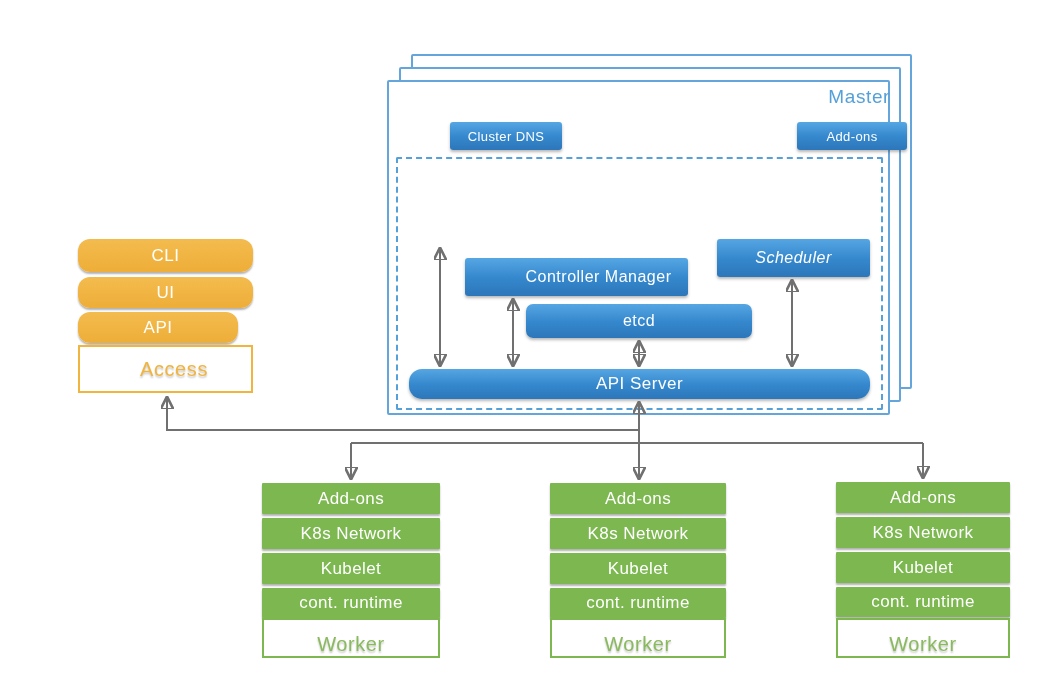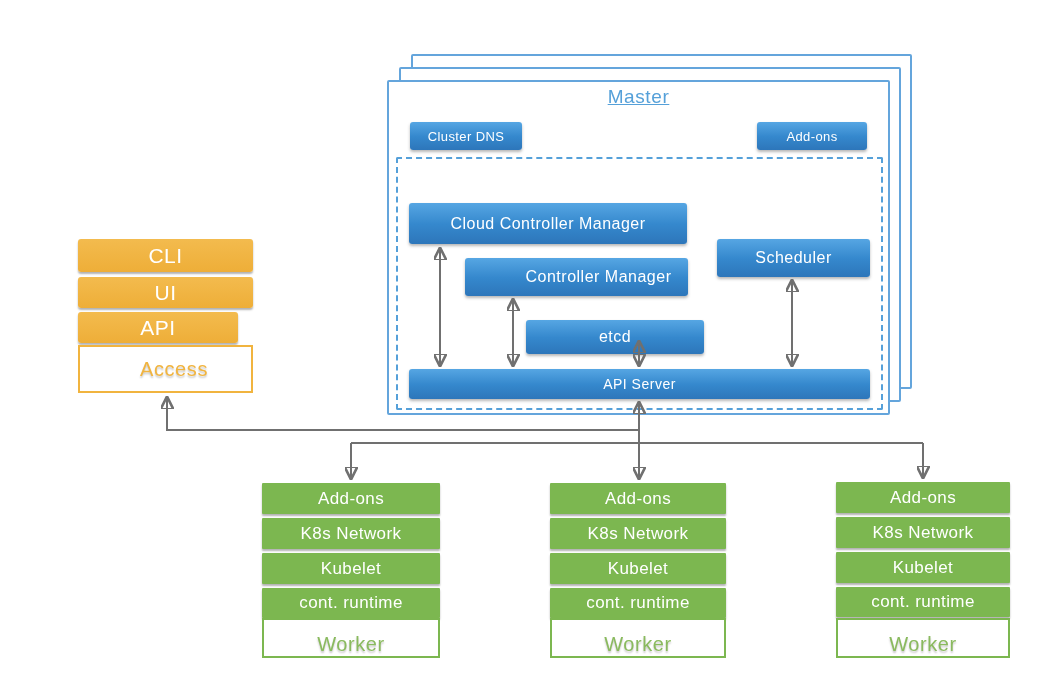--- a/index.html
+++ b/index.html
@@ -15,38 +15,38 @@
   
   .stack-layer{
     position:absolute;background:#fff;border:2px solid var(--border-blue);
     border-radius:2px;box-sizing:border-box;
   }
   .dashed-box{
     position:absolute;border:2px dashed var(--light-blue);
     border-radius:2px;box-sizing:border-box;background:transparent;
   }
   .diagram-title{
-    position:absolute;text-align:center;color:var(--light-blue);
-    font-size:19px;letter-spacing:.6px;text-decoration:underline;
+    position:absolute;text-align:right;color:var(--light-blue);
+    font-size:19px;letter-spacing:.6px;
   }
   
   .blue-box{
     position:absolute;display:flex;align-items:center;justify-content:center;
     background:linear-gradient(180deg,var(--blue-top) 0%,var(--blue) 52%,var(--blue-bot) 100%);
     color:#fff;border-radius:3px;box-sizing:border-box;
     box-shadow:0 2px 3px rgba(50,50,50,.35);
     font-size:16px;letter-spacing:.5px;white-space:nowrap;
   }
-  .blue-box.small{font-size:13px;letter-spacing:.4px;}
-  .blue-box.wide{font-size:14px;}
+  .blue-box.small{font-size:13px;letter-spacing:.4px;margin-left:40px;}
+  .blue-box.wide{font-size:17px;border-radius:13px;}
   
   .orange-row{
     position:absolute;display:flex;align-items:center;justify-content:center;
     background:linear-gradient(180deg,#f3bb4e,#eeae38);color:#fff;
-    font-size:21px;letter-spacing:.5px;border-radius:3px;
+    font-size:17px;letter-spacing:.5px;border-radius:12px;
     box-shadow:0 2px 2px rgba(0,0,0,.3);
   }
   .access-box{
     position:absolute;display:flex;align-items:center;justify-content:center;
     background:#fff;border:2px solid var(--orange);box-sizing:border-box;
     color:var(--orange);font-size:20px;letter-spacing:.6px;
     text-shadow:0 2px 2px rgba(0,0,0,.22);
     padding-left:17px;
   }
   
@@ -78,30 +78,27 @@
 
   <div class="blue-box small" style="left:410px;top:122px;width:112px;height:28px;">
     <span>Cluster DNS</span>
   </div>
   <div class="blue-box small" style="left:757px;top:122px;width:110px;height:28px;">
     <span>Add-ons</span>
   </div>
 
   <div class="dashed-box" style="left:396px;top:157px;width:487px;height:253px;"></div>
 
-  <div class="blue-box" style="left:409px;top:203px;width:278px;height:41px;">
-    <span>Cloud Controller Manager</span>
-  </div>
   <div class="blue-box" style="left:465px;top:258px;width:223px;height:38px;padding-left:44px;">
     <span>Controller Manager</span>
   </div>
-  <div class="blue-box" style="left:717px;top:239px;width:153px;height:38px;">
+  <div class="blue-box" style="left:717px;top:239px;width:153px;height:38px;font-style:italic;">
     <span>Scheduler</span>
   </div>
-  <div class="blue-box" style="left:526px;top:320px;width:178px;height:34px;">
+  <div class="blue-box" style="left:526px;top:304px;width:226px;height:34px;border-radius:7px;">
     <span>etcd</span>
   </div>
   <div class="blue-box wide" style="left:409px;top:369px;width:461px;height:30px;">
     <span>API Server</span>
   </div>
 
   <div class="orange-row" style="left:78px;top:239px;width:175px;height:33px;">
     <span>CLI</span>
   </div>
   <div class="orange-row" style="left:78px;top:277px;width:175px;height:31px;">

